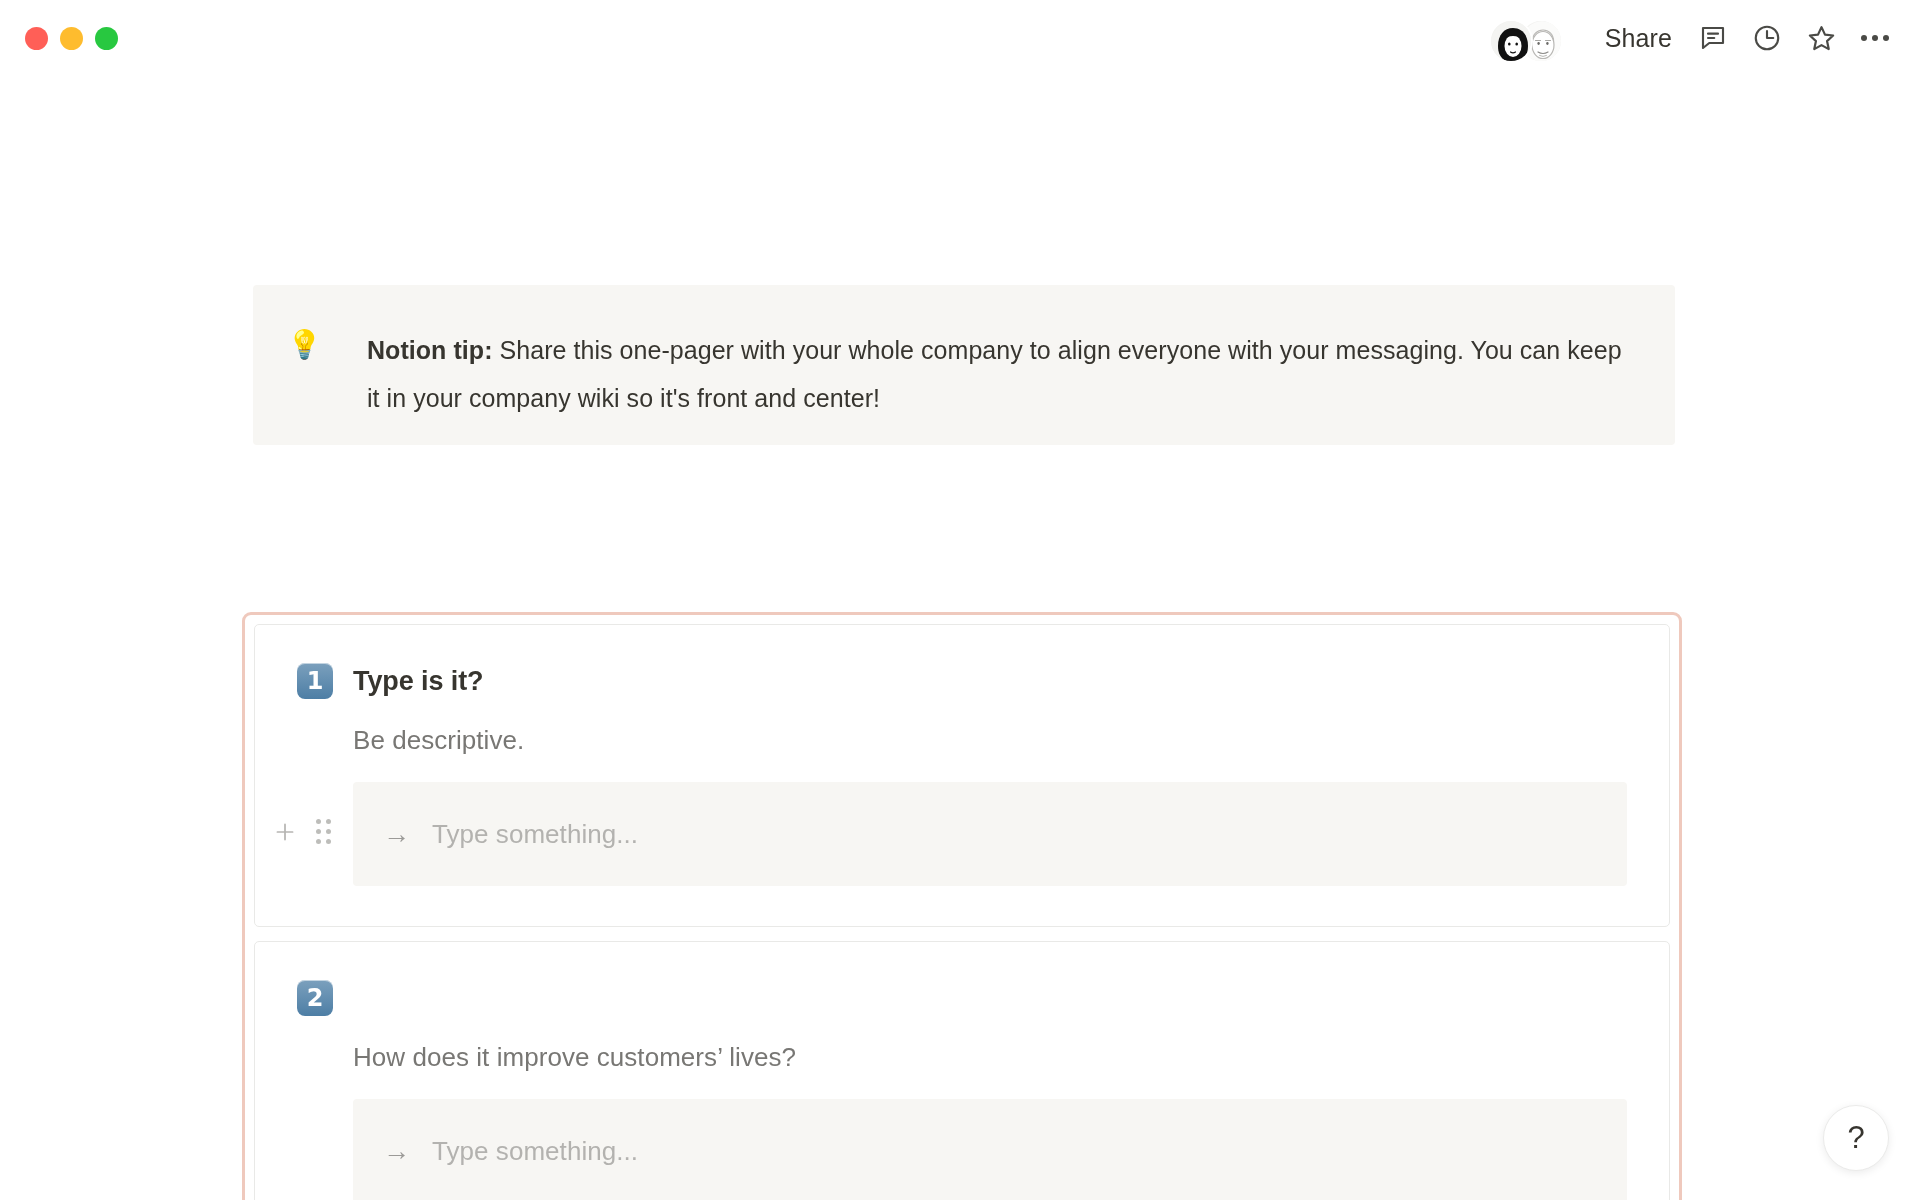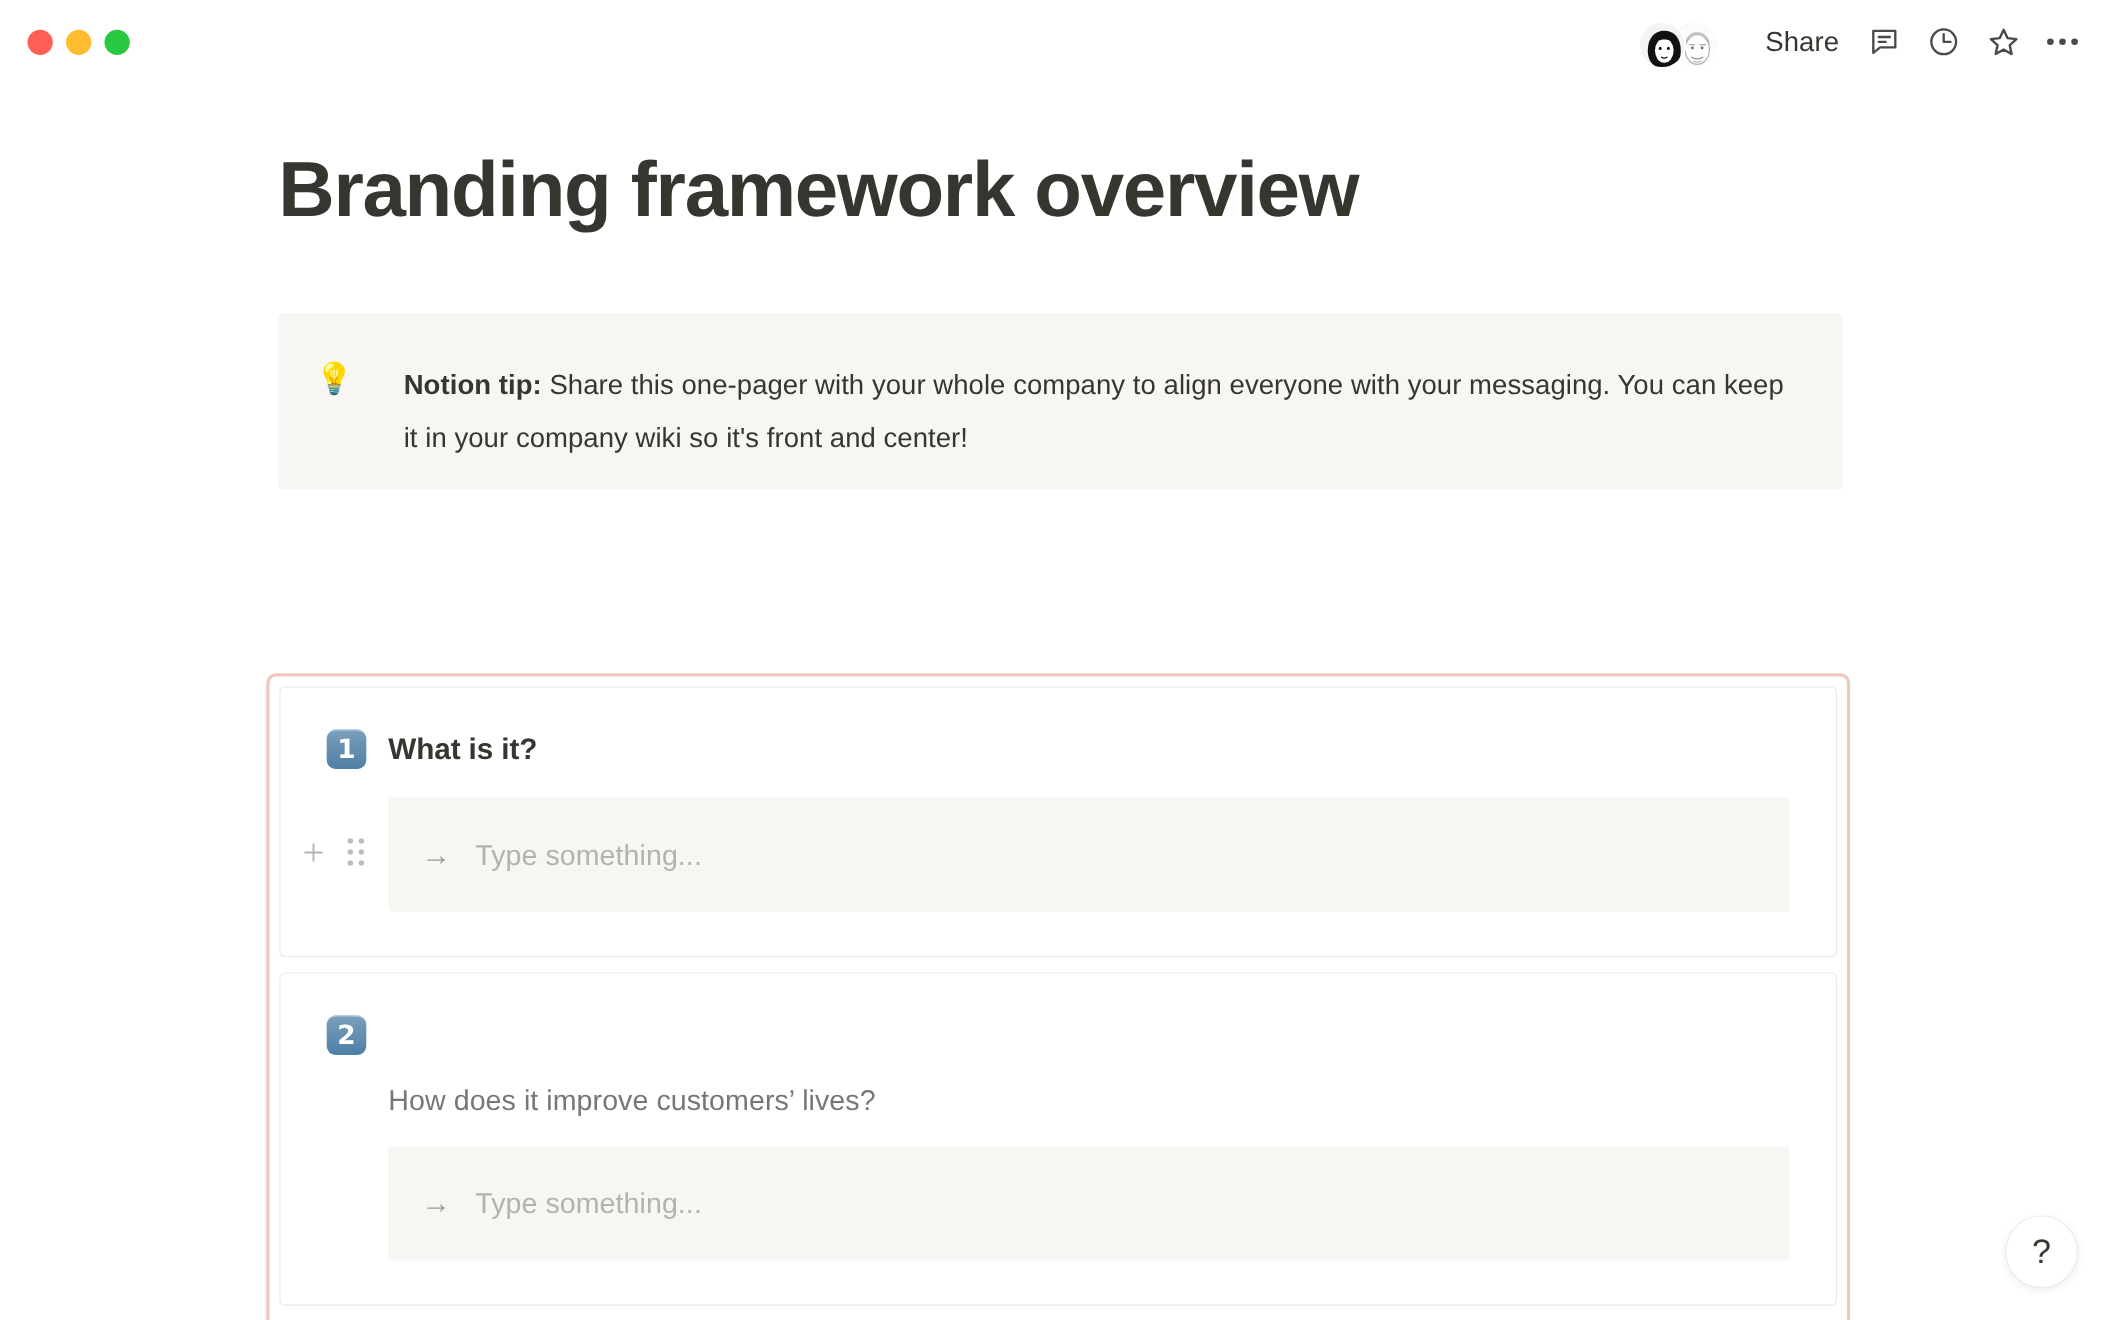--- a/index.html
+++ b/index.html
@@ -360,37 +360,37 @@
         <div class="ellipsis-dots">
           <i></i>
             <i></i>
             <i></i>
         </div>
       </div>
 
     </div>
   </div>
 
-  <h1 class="page-title">Branding framework overview</h1>
 
   <div class="callout">
     <div class="callout-emoji">💡</div>
     <div class="callout-text">
       <b>Notion tip:</b><span> Share this one-pager with your whole company to align everyone with your messaging. You can keep it in your company wiki so it's front and center!</span>
     </div>
   </div>
 
 
   <div class="synced-container">
 
     <div class="qcard">
       <div class="q-head">
         <span class="keycap">1</span>
-        <span class="q-title">What is it?</span>
-      </div>
+        <span class="q-title">Type is it?</span>
+      </div>
+      <div class="q-sub">Be descriptive.</div>
       <div class="input-row">
         <div class="block-gutter">
           <div class="gutter-plus">
             <svg width="26" height="26" viewBox="0 0 24 24" fill="none" stroke="#b6b5b2" stroke-width="1.6" stroke-linecap="round">
               <path d="M12 5v14M5 12h14"></path>
             </svg>
           </div>
           <div class="drag-handle">
             <i></i>
               <i></i>

